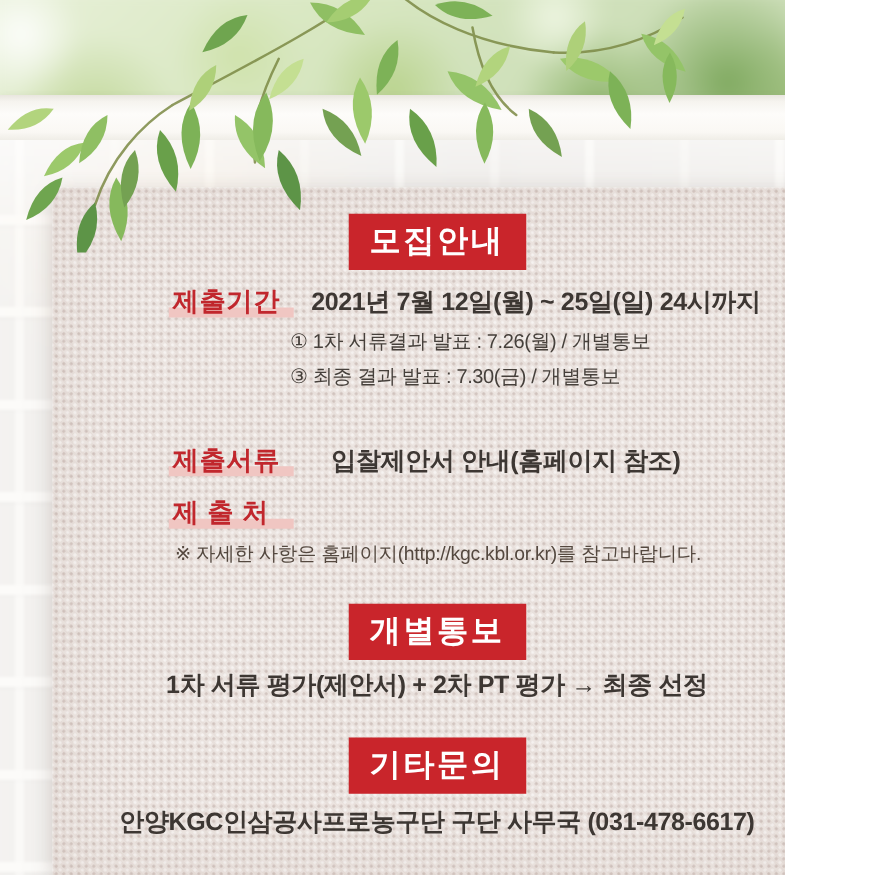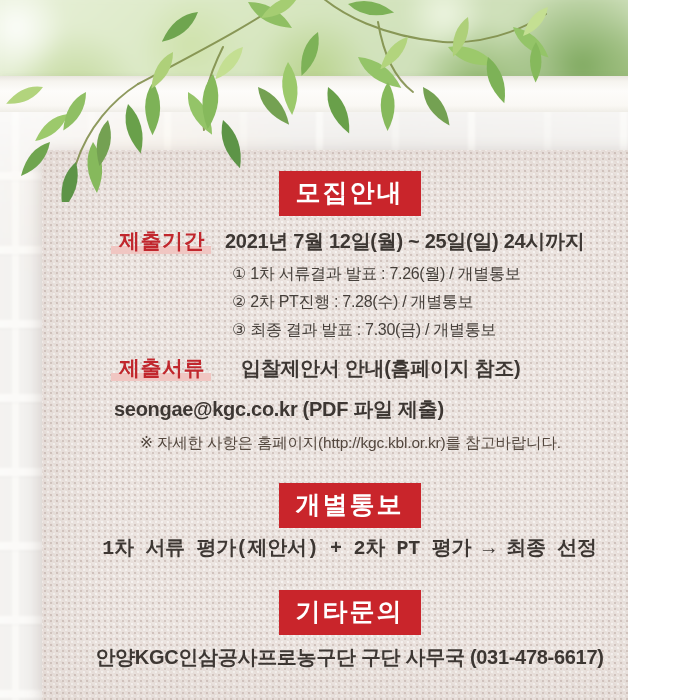--- a/index.html
+++ b/index.html
@@ -70,21 +70,21 @@
   .badge{
     position:absolute;left:50%;transform:translateX(-50%);
     background:#c9252b;color:#fff;
     font-size:25px;font-weight:700;letter-spacing:2px;
     padding:5px 17px 7px;white-space:nowrap;
   }
   .badge-recruit{top:21px;}
   .badge-eval{top:333px;}
   .badge-inquiry{top:440px;}
 
-  .row{position:absolute;left:72px;display:flex;align-items:baseline;gap:15px;white-space:nowrap;text-align:center;}
+  .row{position:absolute;left:96px;display:flex;align-items:baseline;gap:15px;white-space:nowrap;}
   .row-period{top:77px;}
   .row-docs{top:204px;gap:31px;}
   .row-submit{top:246px;}
 
   .red-label{
     position:relative;display:inline-block;min-width:96px;
     color:#c1272d;font-weight:700;font-size:21px;letter-spacing:.5px;
     z-index:0;
   }
   .red-label::after{
@@ -99,21 +99,21 @@
     letter-spacing:-.3px;white-space:nowrap;
   }
   .note{
     position:absolute;left:98px;top:283px;
     color:#54483f;font-size:15.5px;font-weight:500;letter-spacing:-.2px;white-space:nowrap;
   }
   .center-line{
     position:absolute;left:0;width:100%;text-align:center;
     color:#3d3733;font-size:20px;font-weight:600;letter-spacing:-.3px;white-space:nowrap;
   }
-  .eval-line{top:384px;font-family:Liberation Mono, monospace;}
+  .eval-line{top:384px;}
   .contact-line{top:494px;}
 
   
   .leaves{position:absolute;left:-12px;top:-8px;z-index:4;pointer-events:none;}
 </style>
 </head>
 <body>
 
 <div class="scene">
 
@@ -131,31 +131,30 @@
 
     <div class="badge badge-recruit">모집안내</div>
 
     <div class="row row-period">
       <span class="red-label">제출기간</span>
       <span class="row-value">2021년 7월 12일(월) ~ 25일(일) 24시까지</span>
     </div>
 
     <div class="schedule">
       <div>① 1차 서류결과 발표 : 7.26(월) / 개별통보</div>
-      <div>② 2차 PT진행 : 7.28(수) / 개별통보</div>
       <div>③ 최종 결과 발표 : 7.30(금) / 개별통보</div>
     </div>
 
     <div class="row row-docs">
       <span class="red-label">제출서류</span>
       <span class="row-value">입찰제안서 안내(홈페이지 참조)</span>
     </div>
 
     <div class="row row-submit">
-      <span class="row-value">seongae@kgc.co.kr (PDF 파일 제출)</span>
+      <span class="red-label">제 출 처</span>
     </div>
 
     <div class="note">※ 자세한 사항은 홈페이지(http://kgc.kbl.or.kr)를 참고바랍니다.</div>
 
     <div class="badge badge-eval">개별통보</div>
 
     <div class="center-line eval-line">1차 서류 평가(제안서) + 2차 PT 평가 → 최종 선정</div>
 
     <div class="badge badge-inquiry">기타문의</div>
 

